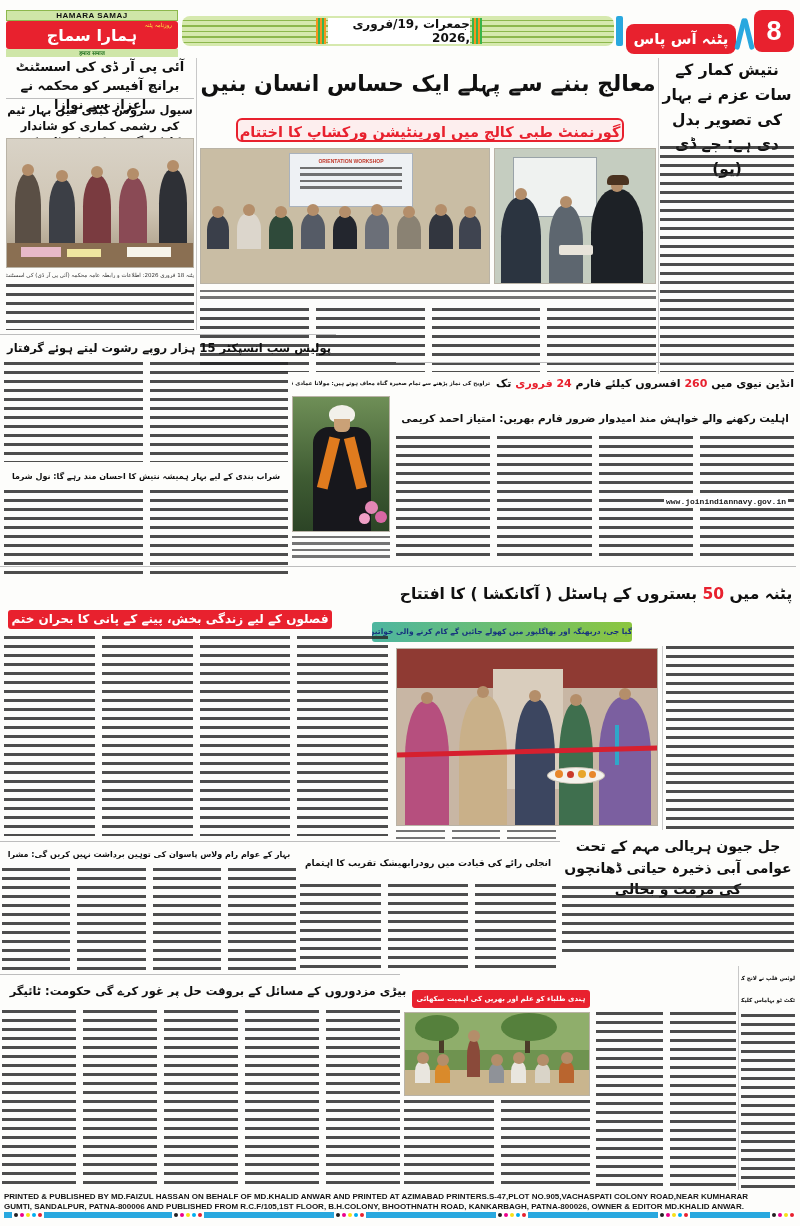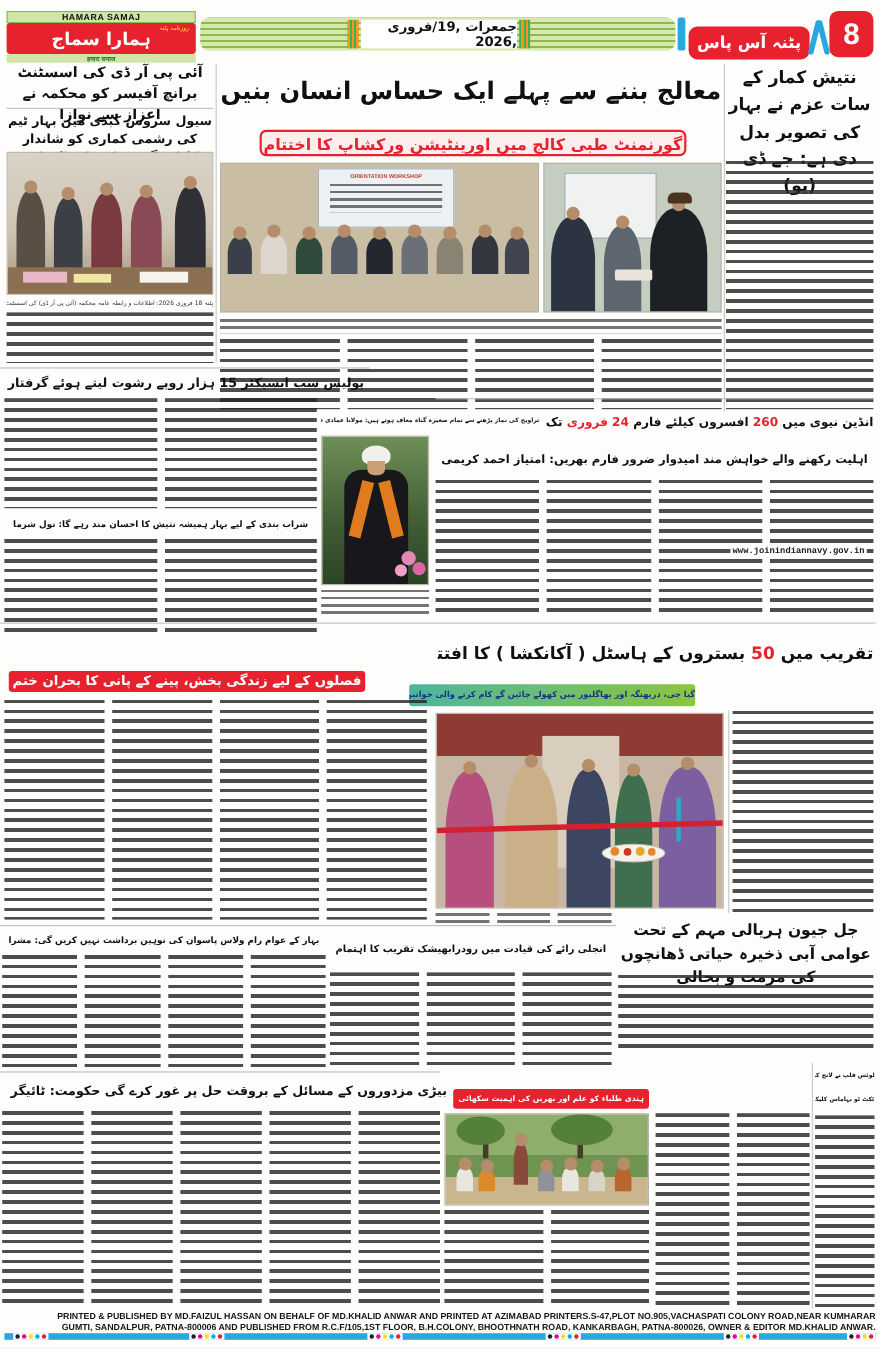--- a/index.html
+++ b/index.html
@@ -164,21 +164,21 @@
       <div class="sim"></div>
       <div class="sim"></div>
   </div>
   <div class="abs" style="left:664px;top:496px;width:124px;height:10px;background:#fff;display:flex;align-items:center;justify-content:center;">
     <span style="font-size:8px;font-weight:bold;color:#1a1a1a;font-family:'Liberation Mono',monospace;">www.joinindiannavy.gov.in</span>
   </div>
 
   <div class="abs hrule" style="left:0;top:566px;width:796px;"></div>
 
   <div class="abs urdu h fit" style="left: 398px; top: 570px; width: 396px; height: 48px; line-height: 48px; font-size: 15.5px;">
-    <span>تقریب میں</span>
+    <span>پٹنہ میں</span>
     <span class="red">50</span>
     <span>بستروں کے ہاسٹل ( آکانکشا ) کا افتتاح</span>
   </div>
 
   <div class="abs urdu redband fit" style="left:8px;top:610px;width:324px;height:19px;line-height:19px;font-size:12px;">فصلوں کے لیے زندگی بخش، پینے کے پانی کا بحران ختم</div>
   <div class="abs urdu h fit" style="left: 372px; top: 622px; width: 260px; height: 20px; line-height: 20px; font-size: 7.5px; color: rgb(23, 51, 127); background: linear-gradient(90deg, rgb(77, 182, 160), rgb(140, 198, 63)); border-radius: 3px;">گیا جی، دربھنگہ اور بھاگلپور میں کھولے جائیں گے کام کرنے والی خواتین کیلئے ہاسٹل</div>
 
   <div class="abs cols" style="left:4px;top:636px;width:384px;height:200px;">
     <div class="sim"></div>
       <div class="sim"></div>
@@ -264,21 +264,21 @@
   <div class="abs cols" style="left:596px;top:1012px;width:140px;height:178px;">
     <div class="sim"></div>
       <div class="sim"></div>
   </div>
 
   <div class="abs vr" style="left:738px;top:966px;height:224px;"></div>
   <div class="abs urdu h fit" style="left: 741px; top: 968px; width: 54px; height: 20px; line-height: 20px; font-size: 5.5px;">لوئس فلپ نے لانچ کیا</div>
   <div class="abs urdu h fit" style="left: 741px; top: 990px; width: 54px; height: 20px; line-height: 20px; font-size: 5.5px;">ٹکٹ ٹو بہاماس کلیکشن</div>
   <div class="abs sim" style="left:741px;top:1014px;width:54px;height:176px;"></div>
 
-  <div class="abs" style="left:4px;top:1192px;width:792px;text-align:right;font-family:'Liberation Sans',sans-serif;
+  <div class="abs" style="left:4px;top:1192px;width:792px;text-align:left;font-family:'Liberation Sans',sans-serif;
        font-size:8px;font-weight:bold;color:#151515;line-height:10px;">
     <div>PRINTED &amp; PUBLISHED BY MD.FAIZUL HASSAN ON BEHALF OF MD.KHALID ANWAR AND PRINTED AT AZIMABAD PRINTERS.S-47,PLOT NO.905,VACHASPATI COLONY ROAD,NEAR KUMHARAR</div>
     <div>GUMTI, SANDALPUR, PATNA-800006 AND PUBLISHED FROM R.C.F/105,1ST FLOOR, B.H.COLONY, BHOOTHNATH ROAD, KANKARBAGH, PATNA-800026, OWNER &amp; EDITOR MD.KHALID ANWAR.</div>
   </div>
   <div class="abs" style="left:4px;top:1212px;width:792px;height:6px;background:#29a8df;">
     <div class="abs" style="left:8px;top:0;height:6px;display:flex;gap:2px;align-items:center;background:#fff;padding:0 2px;">
       <span class="dot" style="background:#231f20;"></span>
         <span class="dot" style="background:#ec008c;"></span>
         <span class="dot" style="background:#f7e017;"></span>
         <span class="dot" style="background:#00aeef;"></span>

